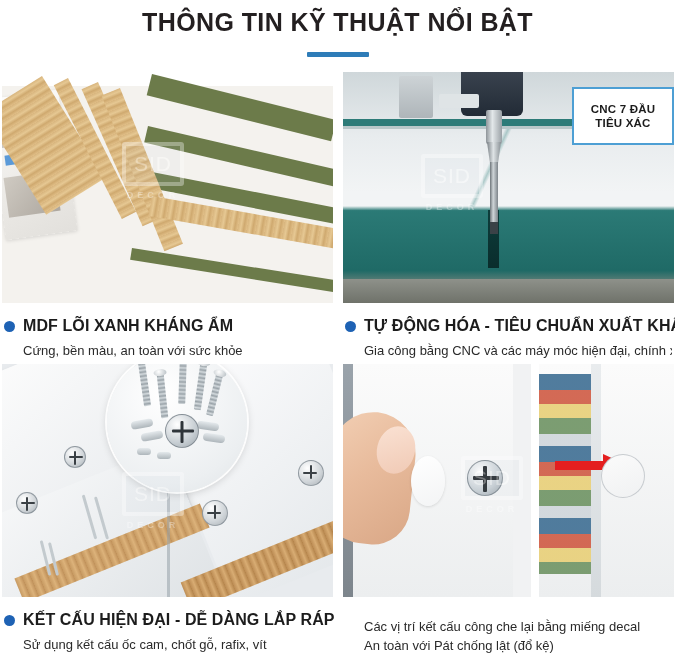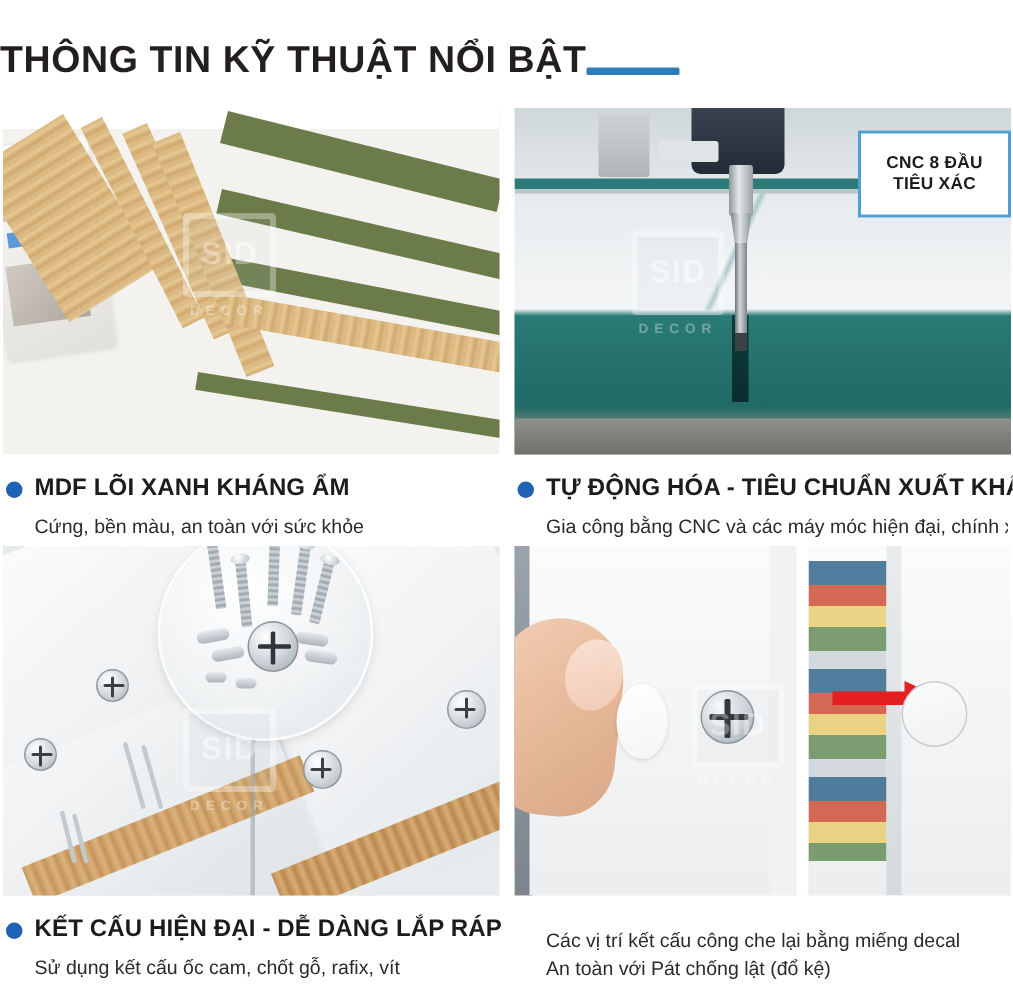--- a/index.html
+++ b/index.html
@@ -18,21 +18,21 @@
     background: #ffffff;
   }
 
   
   .header {
     position: absolute;
     left: 0; top: 0;
     width: 675px;
     height: 72px;
     display: flex;
-    flex-direction: row;
+    flex-direction: column;
     align-items: center;
     justify-content: flex-start;
     padding-top: 8px;
   }
   .page-title {
     font-size: 25px;
     font-weight: 700;
     letter-spacing: 0.4px;
     color: #231f20;
     text-align: center;
@@ -112,25 +112,25 @@
     position: absolute;
     display: flex;
     flex-direction: column;
     align-items: center;
     justify-content: center;
     opacity: .40;
     pointer-events: none;
     user-select: none;
   }
   .wm .wm-box {
-    width: 62px; height: 56px;
+    width: 62px; height: 44px;
     border: 4px solid rgba(255,255,255,.85);
     border-radius: 3px;
     display: flex; align-items: center; justify-content: center;
-    font-size: 21px; font-weight: 700; letter-spacing: 1px;
+    font-size: 21px; font-weight: 400; letter-spacing: 1px;
     color: rgba(255,255,255,.9);
     background: rgba(190,205,215,.25);
   }
   .wm .wm-sub {
     margin-top: 4px;
     font-size: 9px; letter-spacing: 4px; font-weight: 700;
     color: rgba(255,255,255,.85);
   }
 
   
@@ -461,21 +461,21 @@
         <div class="bit-tip"></div>
 
         <div class="floor-strip"></div>
 
         <div class="wm" style="left:78px; top:82px;">
           <div class="wm-box">SID</div>
           <div class="wm-sub">DECOR</div>
         </div>
 
         <div class="callout">
-          <div class="line">CNC 8 ĐẦU</div>
+          <div class="line">CNC 7 ĐẦU</div>
           <div class="line">TIÊU XÁC</div>
         </div>
       </div>
 
       <div class="caption">
         <div class="cap-head">
           <span class="bullet"></span>
           <span class="cap-title">TỰ ĐỘNG HÓA - TIÊU CHUẨN XUẤT KHẨU</span>
         </div>
         <div class="cap-sub">Gia công bằng CNC và các máy móc hiện đại, chính xác</div>

